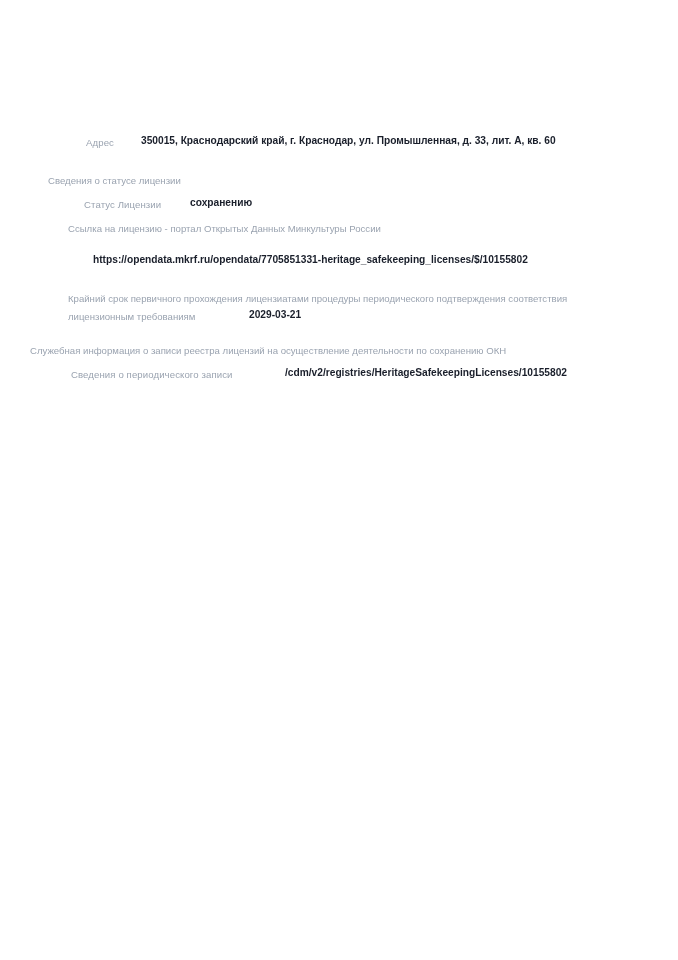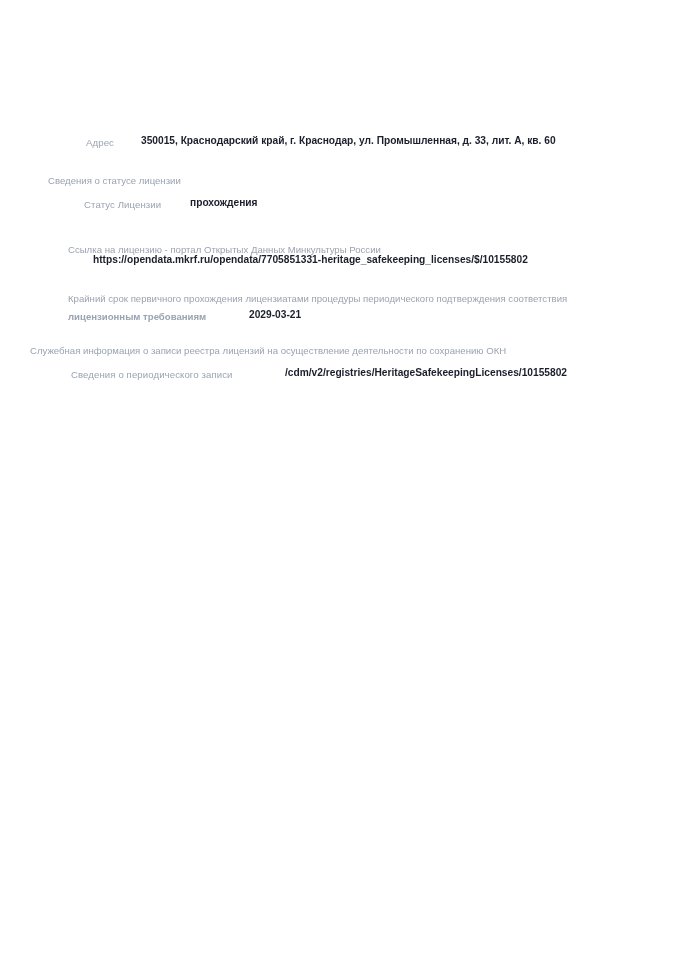--- a/index.html
+++ b/index.html
@@ -91,41 +91,40 @@
   }
   .r-status .value {
     position: absolute;
     left: 190px;
     top: 0px;
   }
 
   .r-link-head {
     position: absolute;
     left: 68px;
-    top: 123px;
+    top: 102px;
   }
   .r-link-value {
     position: absolute;
     left: 93px;
     top: 133px;
     white-space: nowrap;
   }
 
   .r-deadline-head {
     position: absolute;
     left: 68px;
     top: 172px;
     width: 600px;
   }
   .r-deadline-head .line2 {
     position: absolute;
     left: 0;
     top: 18px;
     white-space: nowrap;
-    font-weight: bold;
   }
   .r-deadline-value {
     position: absolute;
     left: 249px;
     top: 188px;
   }
 
   .r-service-head {
     position: absolute;
     left: 30px;
@@ -157,21 +156,21 @@
 
     <div class="row r-address">
       <span class="label">Адрес</span>
       <span class="value">350015, Краснодарский край, г. Краснодар, ул. Промышленная, д. 33, лит. А, кв. 60</span>
     </div>
 
     <div class="section-head r-status-head">Сведения о статусе лицензии</div>
 
     <div class="row r-status">
       <span class="label">Статус Лицензии</span>
-      <span class="value">прохождения</span>
+      <span class="value">сохранению</span>
     </div>
 
     <div class="section-head r-link-head">Ссылка на лицензию - портал Открытых Данных Минкультуры России</div>
     <div class="value r-link-value">https://opendata.mkrf.ru/opendata/7705851331-heritage_safekeeping_licenses/$/10155802</div>
 
     <div class="section-head r-deadline-head">
       <span>Крайний срок первичного прохождения лицензиатами процедуры периодического подтверждения соответствия</span>
       <span class="line2">лицензионным требованиям</span>
     </div>
     <div class="value r-deadline-value">2029-03-21</div>

